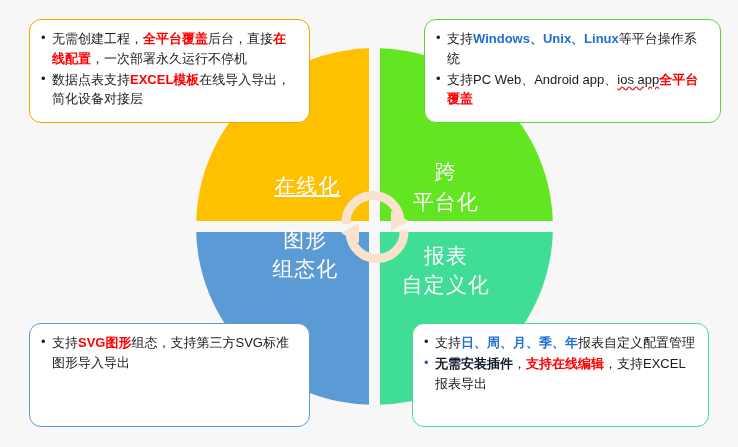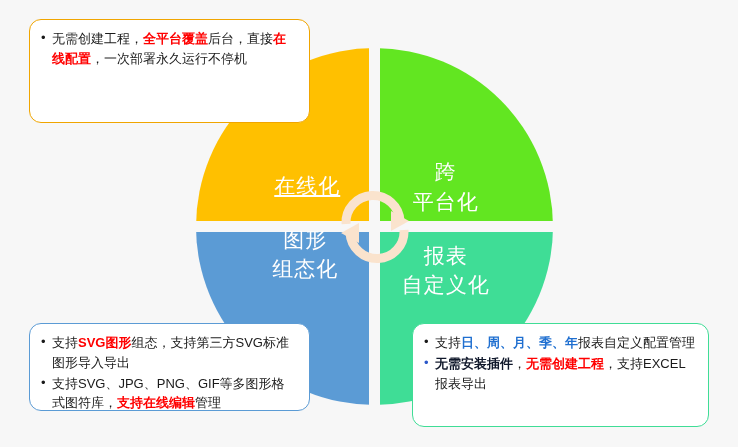--- a/index.html
+++ b/index.html
@@ -54,21 +54,21 @@
                  font-size:13px;color:#1a1a1a;}
   .box li.bl:before{color:#2b57c9;}
   .r{color:#ff0000;font-weight:bold;}
   .b{color:#1f6fd0;font-weight:bold;}
   .bb{color:#0f172a;font-weight:bold;}
   .sq{text-decoration:underline;text-decoration-style:wavy;
       text-decoration-color:#e03030;text-underline-offset:2px;}
 
   .box-tl{left:29px;top:19px;width:281px;height:104px;border-color:#f0a500;}
   .box-tr{left:424px;top:19px;width:297px;height:104px;border-color:#56d92e;}
-  .box-bl{left:29px;top:323px;width:281px;height:88px;border-color:#5b9bd5;}
+  .box-bl{left:29px;top:323px;width:281px;height:104px;border-color:#5b9bd5;}
   .box-br{left:412px;top:323px;width:297px;height:104px;border-color:#3fdd96;}
 </style>
 </head>
 <body>
 
 <div class="stage">
 
   <div class="wheel">
 
     <div class="quad q-tl">
@@ -109,31 +109,37 @@
       <polygon points="53,21 71,31 53,41" fill="#fae3cd"></polygon>
 
       <path d="M66 40 A27 27 0 0 1 12 43" fill="none" stroke="#fae3cd" stroke-width="9" stroke-linecap="butt"></path>
       <polygon points="21,33 3,43 21,53" fill="#fae3cd"></polygon>
     </svg>
   </div>
 
   <div class="box box-tl">
     <ul>
       <li><span>无需创建工程，</span><span class="r">全平台覆盖</span><span>后台，直接</span><span class="r">在线配置</span><span>，一次部署永久运行不停机</span></li>
+      <li><span>数据点表支持</span><span class="r">EXCEL模板</span><span>在线导入导出，简化设备对接层</span></li>
     </ul>
   </div>
 
+  <div class="box box-tr">
+    <ul>
+      <li><span>支持</span><span class="b">Windows</span><span class="b">、</span><span class="b">Unix</span><span class="b">、</span><span class="b">Linux</span><span>等平台操作系统</span></li>
+      <li><span>支持PC Web、Android app、</span><span class="sq">ios app</span><span class="r">全平台覆盖</span></li>
+    </ul>
+  </div>
 
   <div class="box box-bl">
     <ul>
       <li><span>支持</span><span class="r">SVG图形</span><span>组态，支持第三方SVG标准图形导入导出</span></li>
-      <li><span>支持SVG、JPG、PNG、GIF等多图形格式图符库，</span><span class="r">支持在线编辑</span><span>管理</span></li>
     </ul>
   </div>
 
   <div class="box box-br">
     <ul>
       <li><span>支持</span><span class="b">日、周、月、季、年</span><span>报表自定义配置管理</span></li>
-      <li class="bl"><span class="bb">无需安装插件</span><span>，</span><span class="r">无需创建工程</span><span>，支持EXCEL报表导出</span></li>
+      <li class="bl"><span class="bb">无需安装插件</span><span>，</span><span class="r">支持在线编辑</span><span>，支持EXCEL报表导出</span></li>
     </ul>
   </div>
 
 </div>
 
 </body></html>

